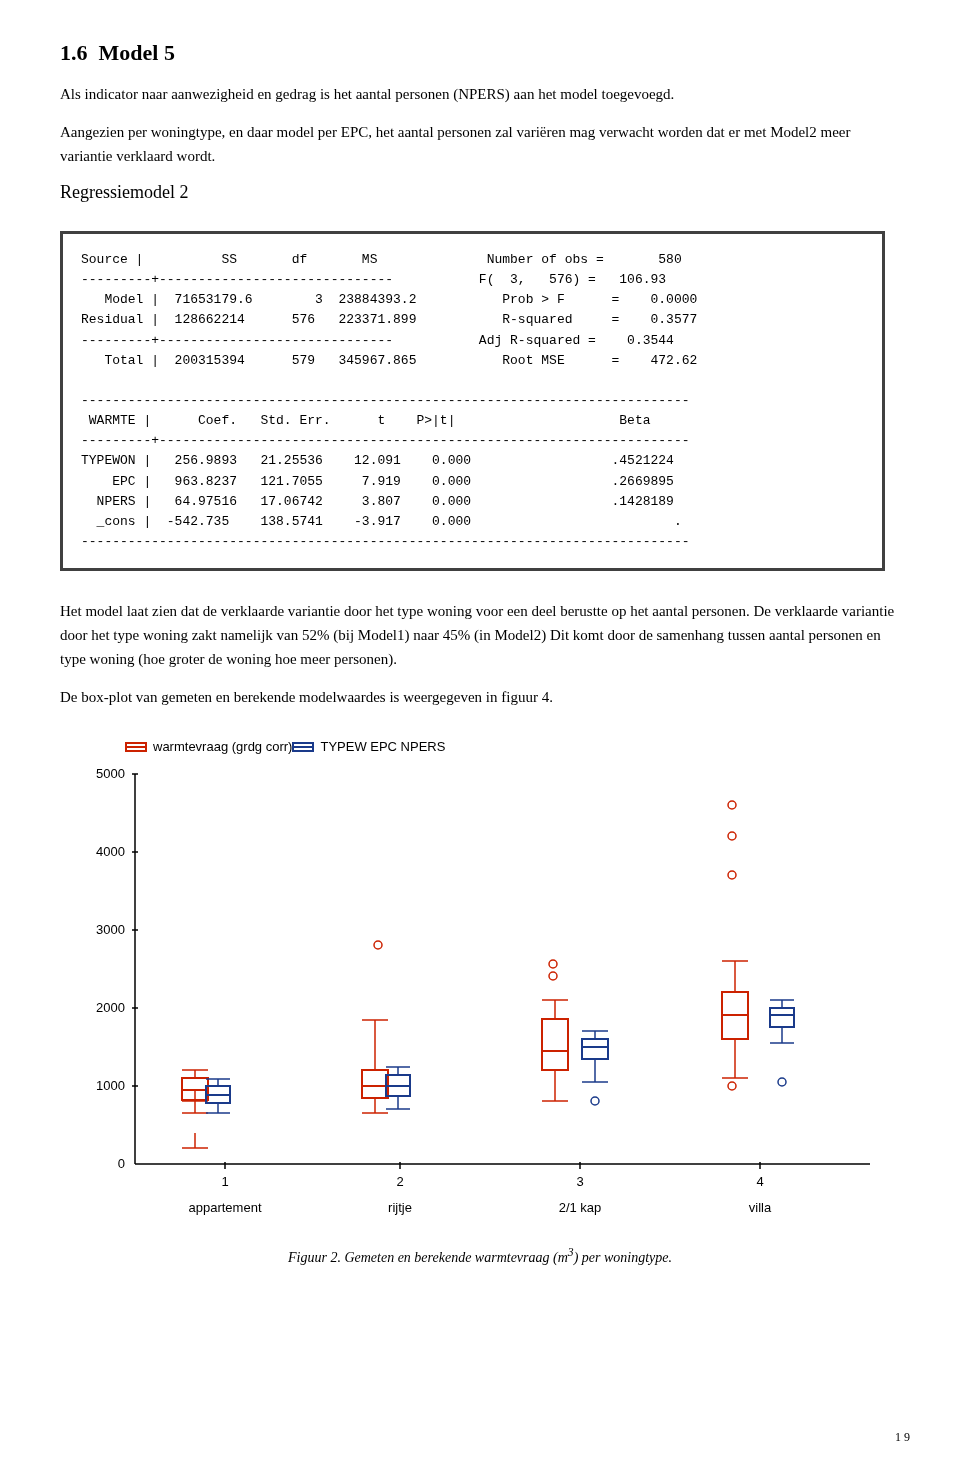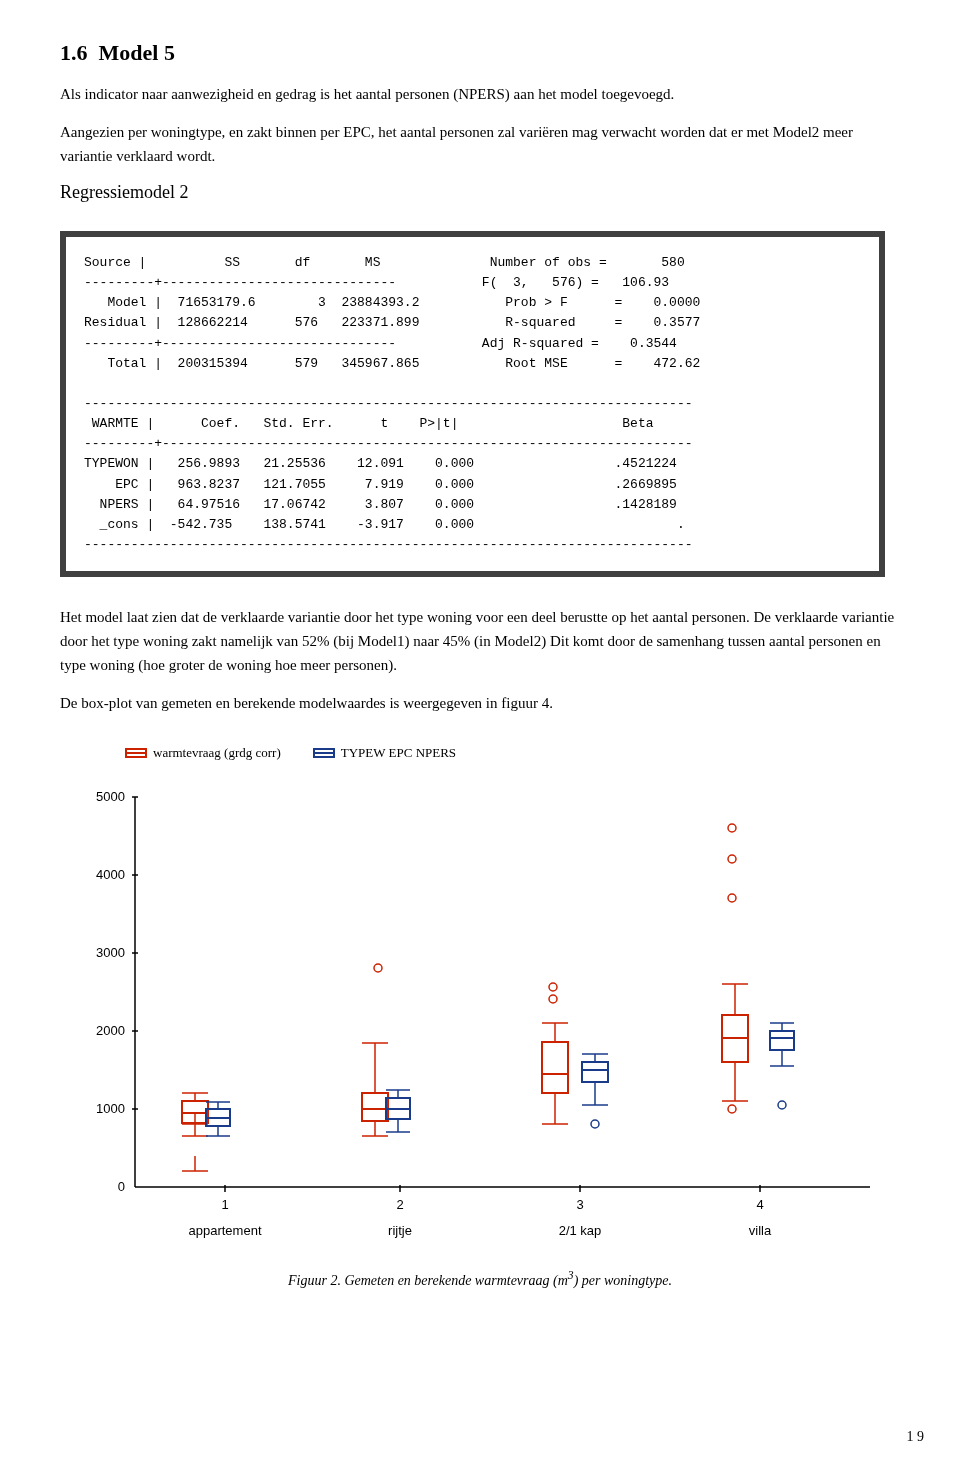--- a/index.html
+++ b/index.html
@@ -20,21 +20,21 @@
     .section-title {
       font-size: 18px;
       font-weight: normal;
       margin-bottom: 8px;
     }
     p {
       line-height: 1.6;
       margin-bottom: 14px;
     }
     .regression-box {
-      border: 6px solid #404040;
+      border: 3px solid #404040;
       padding: 16px 18px;
       margin: 28px 15px 28px 0;
       background: #fff;
       font-family: "Courier New", Courier, monospace;
       font-size: 13px;
       line-height: 1.55;
       white-space: pre;
     }
     .fig-caption {
       font-style: italic;
@@ -43,45 +43,44 @@
       font-size: 14px;
     }
     .chart-area {
       margin: 30px auto 10px auto;
       width: 820px;
       position: relative;
     }
     
     .legend {
       display: flex;
-      gap: 32px;
-      margin-bottom: 16px;
+      margin-bottom: 0;
       margin-left: 55px;
-      font-family: Liberation Serif, serif;
+      font-family: Liberation Sans, sans-serif;
       font-size: 13px;
     }
     .legend-item {
       display: flex;
       align-items: center;
       gap: 6px;
     }
     svg.chart {
       display: block;
       margin: 0 auto;
     }
   </style>
 </head>
 <body>
 
 <div>
   <h2><span>1.6</span>&nbsp;&nbsp;<span>Model 5</span></h2>
 </div>
 
 <p>Als indicator naar aanwezigheid en gedrag is het aantal personen (NPERS) aan het model toegevoegd.</p>
-<p>Aangezien per woningtype, en zakt binnen per EPC, het aantal personen zal variëren mag verwacht worden dat er met Model2 meer variantie verklaard wordt.</p>
+<p>Aangezien per woningtype, en daar model per EPC, het aantal personen zal variëren mag verwacht worden dat er met Model2 meer variantie verklaard wordt.</p>
 
 <div>
   <div class="section-title">Regressiemodel 2</div>
   <div class="regression-box">Source |          SS       df       MS              Number of obs =       580
 ---------+------------------------------           F(  3,   576) =   106.93
    Model |  71653179.6        3  23884393.2           Prob &gt; F      =    0.0000
 Residual |  128662214      576   223371.899           R-squared     =    0.3577
 ---------+------------------------------           Adj R-squared =    0.3544
    Total |  200315394      579   345967.865           Root MSE      =    472.62
 
@@ -246,13 +245,13 @@
     <line x1="700" y1="261" x2="724" y2="261" stroke="#1a3a8a" stroke-width="2"></line>
 
     <line x1="712" y1="246" x2="712" y2="254" stroke="#1a3a8a" stroke-width="1.5"></line>
     <line x1="700" y1="246" x2="724" y2="246" stroke="#1a3a8a" stroke-width="1.5"></line>
 
   </svg>
 </div>
 
 <p class="fig-caption"><em>Figuur 2. Gemeten en berekende warmtevraag (m<sup>3</sup>) per woningtype.</em></p>
 
-<div style="position: fixed; bottom: 30px; right: 36px; font-size: 14px;">1 9</div>
+<div style="position: fixed; bottom: 30px; right: 50px; font-size: 12px;">1 9</div>
 
 </body></html>

